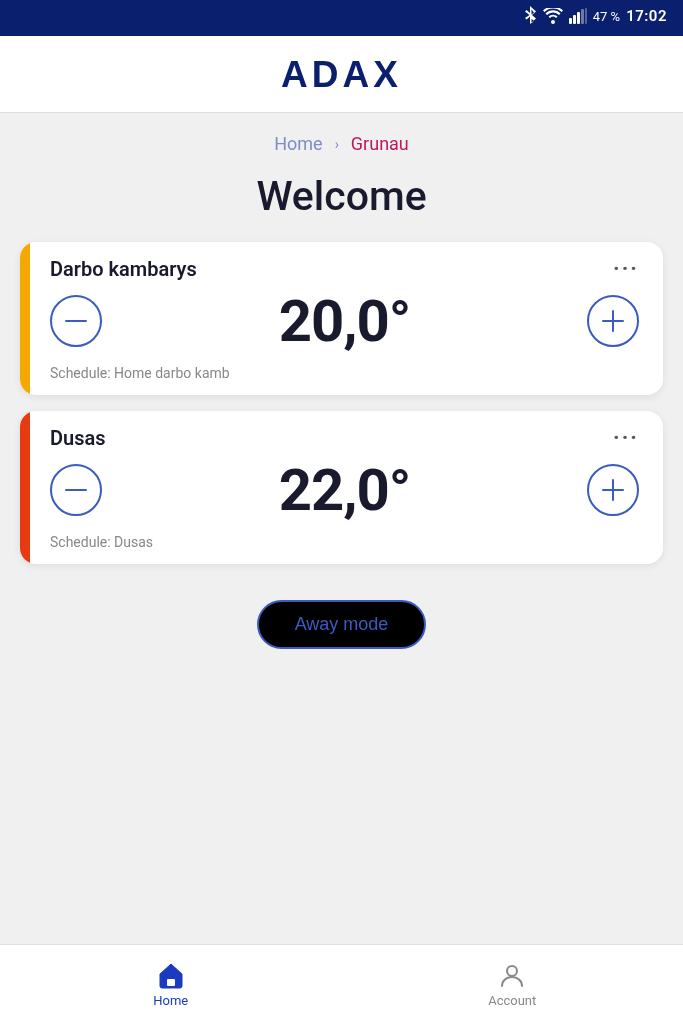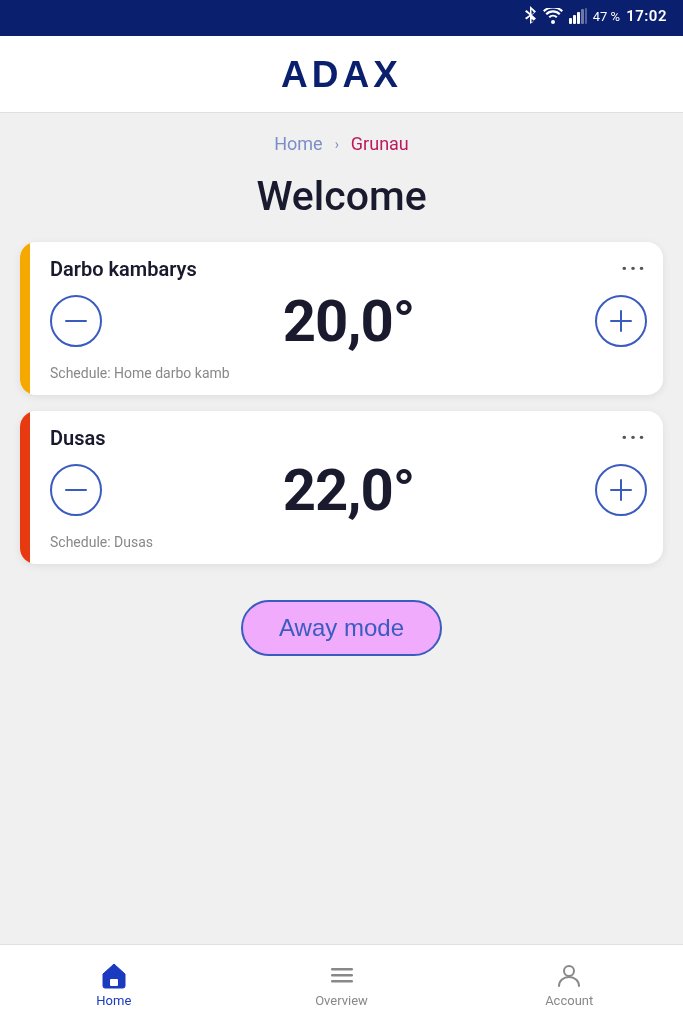--- a/index.html
+++ b/index.html
@@ -110,21 +110,21 @@
       box-shadow: 0 2px 8px rgba(0,0,0,0.08);
       position: relative;
     }
     .device-card-accent {
       width: 10px;
       border-radius: 8px 0 0 8px;
       flex-shrink: 0;
     }
     .device-card-body {
       flex: 1;
-      padding: 14px 16px 14px 20px;
+      padding: 14px 24px 14px 20px;
     }
     .device-card-header {
       display: flex;
       justify-content: space-between;
       align-items: center;
       margin-bottom: 6px;
     }
     .device-name {
       font-size: 20px;
       font-weight: 600;
@@ -171,23 +171,23 @@
     }
 
     
     .away-mode-container {
       display: flex;
       justify-content: center;
       padding: 20px 0 16px;
     }
     .away-mode-btn {
       border: 2px solid #3a5bbf;
-      background: #f0abfc;
+      background: #000000;
       color: #3a5bbf;
-      font-size: 24px;
+      font-size: 18px;
       font-weight: 500;
       padding: 12px 36px;
       border-radius: 30px;
       cursor: pointer;
     }
 
     
     .bottom-nav {
       background: white;
       border-top: 1px solid #e0e0e0;
@@ -317,28 +317,20 @@
 <div class="bottom-nav">
 
   <div class="nav-item">
     <svg class="svg-icon" viewBox="0 0 28 28" fill="none">
       <path d="M3 13L14 3l11 10v12a2 2 0 0 1-2 2H5a2 2 0 0 1-2-2V13z" fill="#1a3abf" stroke="#1a3abf" stroke-width="1"></path>
       <rect x="10" y="18" width="8" height="7" rx="1" fill="white"></rect>
     </svg>
     <span class="nav-label active">Home</span>
   </div>
 
-  <div class="nav-item">
-    <svg class="svg-icon" viewBox="0 0 28 28" fill="none">
-      <rect x="3" y="7" width="22" height="2.5" rx="1.2" fill="#888"></rect>
-      <rect x="3" y="13" width="22" height="2.5" rx="1.2" fill="#888"></rect>
-      <rect x="3" y="19" width="22" height="2.5" rx="1.2" fill="#888"></rect>
-    </svg>
-    <span class="nav-label">Overview</span>
-  </div>
 
   <div class="nav-item">
     <svg class="svg-icon" viewBox="0 0 28 28" fill="none">
       <circle cx="14" cy="10" r="5" stroke="#888" stroke-width="2"></circle>
       <path d="M4 25c0-5.5 4.5-9 10-9s10 3.5 10 9" stroke="#888" stroke-width="2" stroke-linecap="round"></path>
     </svg>
     <span class="nav-label">Account</span>
   </div>
 
 </div>

